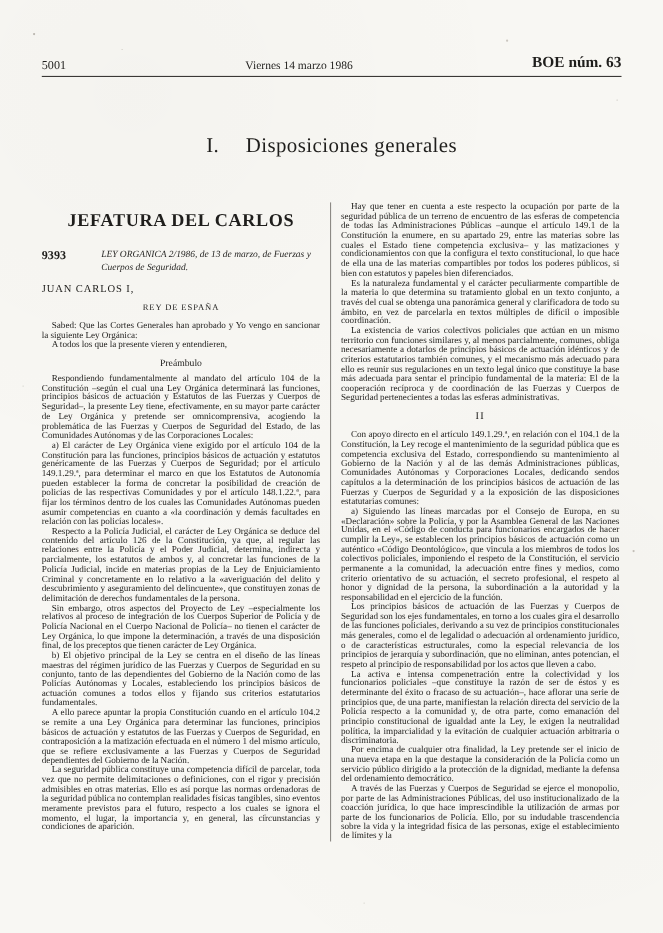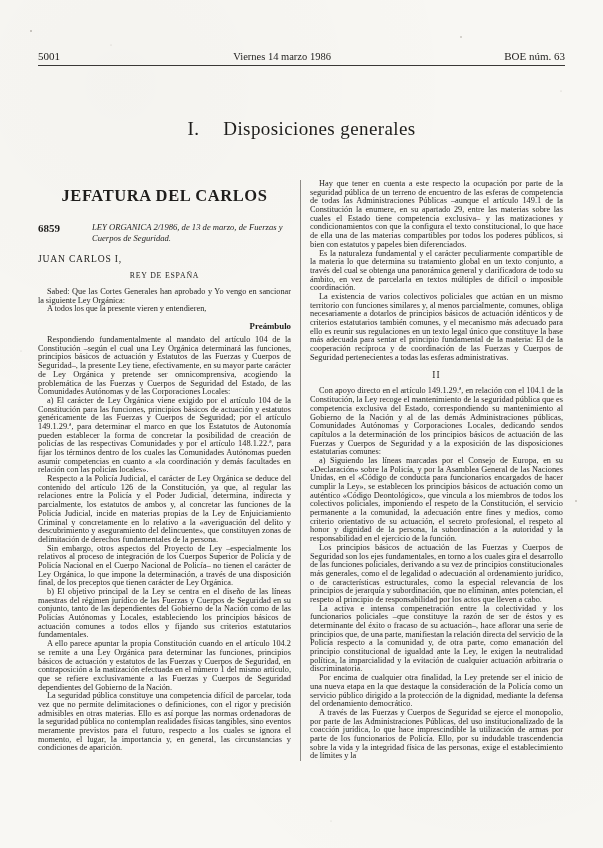--- a/index.html
+++ b/index.html
@@ -21,21 +21,21 @@
     box-sizing:border-box;
   }
   
   .masthead{
     display:flex;justify-content:space-between;align-items:flex-end;
     padding-top:50px;
     font-size:10.5px;
   }
   .masthead .pagenum{font-size:11px;}
   .masthead .date{font-size:10.5px;}
-  .masthead .issue{font-size:11px;font-weight:normal;}
+  .masthead .issue{font-size:14px;font-weight:bold;}
   .rule{border:0;border-top:1.2px solid #3a3836;margin:3px 0 0 0;}
   
   .section-title{
     text-align:center;
     font-size:19px;
     margin-top:52px;
     letter-spacing:.4px;
     white-space:nowrap;
   }
   .section-title .roman{margin-right:24px;}
@@ -62,21 +62,21 @@
     flex:1;font-style:italic;font-size:8.6px;line-height:10.5px;
     padding-left:12px;padding-right:4px;
   }
   .king{
     text-align:left;font-size:9.6px;letter-spacing:.8px;margin:8px 0 0 0;
   }
   .king-sub{
     text-align:center;font-size:7.8px;letter-spacing:.8px;margin:7px 0 8px 0;
   }
   .preamble-head{
-    text-align:right;font-weight:bold;font-size:8.8px;margin:7px 0 5px 0;
+    text-align:center;font-weight:normal;font-size:8.8px;margin:7px 0 5px 0;
   }
   .sec-roman{
     text-align:center;font-size:9.5px;margin:8px 0 7px 0;letter-spacing:1px;
   }
   
   .para{
     font-size:8.3px;
     line-height:8.68px;
     text-align:justify;
     text-indent:9px;
@@ -110,21 +110,21 @@
   <div class="section-title">
     <span class="roman">I.</span><span>Disposiciones generales</span>
   </div>
 
   <div class="columns">
 
     <div class="col col-left">
       <div class="dept">JEFATURA DEL CARLOS</div>
 
       <div class="law-head">
-        <div class="law-num">6859</div>
+        <div class="law-num">9393</div>
         <div class="law-title">LEY ORGANICA 2/1986, de 13 de marzo, de Fuerzas y Cuerpos de Seguridad.</div>
       </div>
 
       <div class="king">JUAN CARLOS I,</div>
       <div class="king-sub">REY DE ESPAÑA</div>
 
       <p class="para">Sabed: Que las Cortes Generales han aprobado y Yo vengo en sancionar la siguiente Ley Orgánica:</p>
       <p class="para">A todos los que la presente vieren y entendieren,</p>
 
       <div class="preamble-head">Preámbulo</div>

